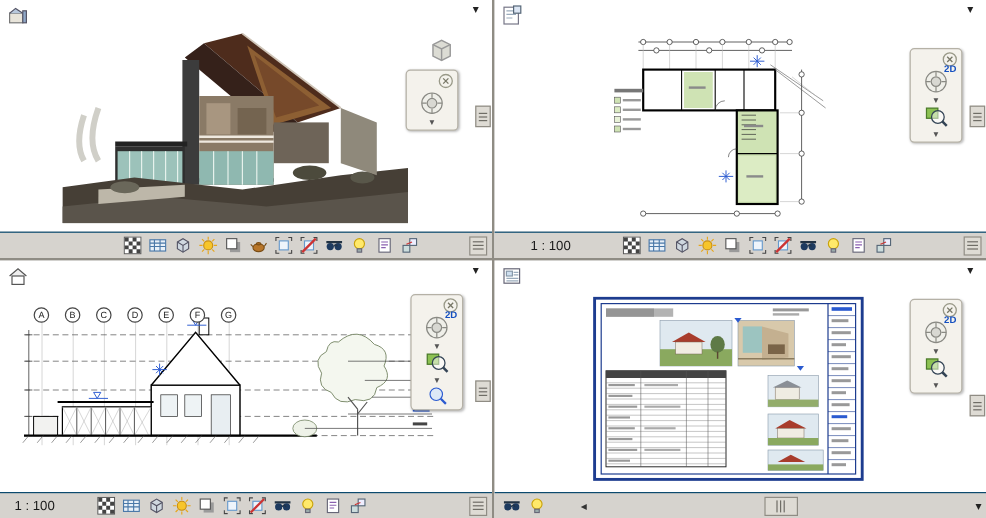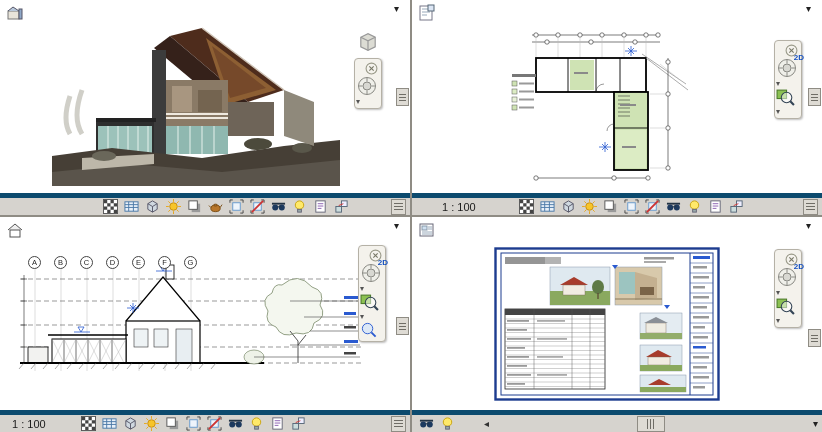--- a/index.html
+++ b/index.html
@@ -14,38 +14,38 @@
   .viewicon svg{width:18px;height:18px}
 
   
   .topcaret{position:absolute;right:11px;top:3px;font-size:10px;color:#222;line-height:12px}
 
   
   .viewcube{position:absolute;right:30px;top:30px;width:24px;height:24px}
   .viewcube svg{width:24px;height:24px}
 
   
-  .navbar{position:absolute;width:28px;background:#f4f2ec;border:1px solid #b5b1a6;border-radius:4px;box-shadow:1px 1px 2px rgba(0,0,0,.25);display:flex;flex-direction:column;align-items:flex-start;padding:2px 1px 3px;gap:1px}
+  .navbar{position:absolute;width:44px;background:#f4f2ec;border:1px solid #b5b1a6;border-radius:4px;box-shadow:1px 1px 2px rgba(0,0,0,.25);display:flex;flex-direction:column;align-items:center;padding:2px 1px 3px;gap:1px}
   .navclose{width:13px;height:13px;align-self:flex-end;margin:0 2px 0 0}
   .navclose svg{width:13px;height:13px}
   .wheelwrap{position:relative;width:22px;height:22px}
   .wheelwrap svg{width:22px;height:22px}
   .wheel-label{position:absolute;top:-4px;right:-6px;font-size:8px;font-weight:bold;color:#1550c0}
   .navcaret{font-size:8px;color:#555;line-height:7px}
   .navzoom{width:19px;height:19px}
   .navzoom svg{width:19px;height:19px}
   .navzoom2{width:17px;height:17px}
   .navzoom2 svg{width:17px;height:17px}
 
   
   .vgrip{position:absolute;right:1px;width:13px;height:18px;border:1px solid #8f8c84;background:#dedbd4;display:flex;flex-direction:column;justify-content:center;gap:2px;padding:0 2px}
   .vgrip i{height:1px;background:#6f6d66;display:block}
 
   
-  .viewbar{position:absolute;left:0;right:0;bottom:0;height:22px;background:#d6d3ce;border-top:5px solid #0c4a6e;display:flex;align-items:center;padding:0 4px}
+  .viewbar{position:absolute;left:0;right:0;bottom:0;height:22px;background:#d6d3ce;border-top:1px solid #0c4a6e;display:flex;align-items:center;padding:0 4px}
   .scale{font-size:11px;color:#1a1a1a;white-space:pre}
   .icons{display:flex;align-items:center;gap:4px}
   .vicon{width:17px;height:17px;display:inline-flex;align-items:center;justify-content:center}
   .vicon svg{width:15px;height:15px}
   .hgrip{width:15px;height:16px;border:1px solid #8f8c84;background:#dedbd4;display:flex;flex-direction:column;justify-content:center;gap:2px;padding:0 2px;margin-left:auto}
   .hgrip i{height:1px;background:#6f6d66;display:block}
 
   
   .bar-3d{padding-left:102px}
   .bar-plan{padding-left:30px}.bar-plan .scale{margin-right:42px}

